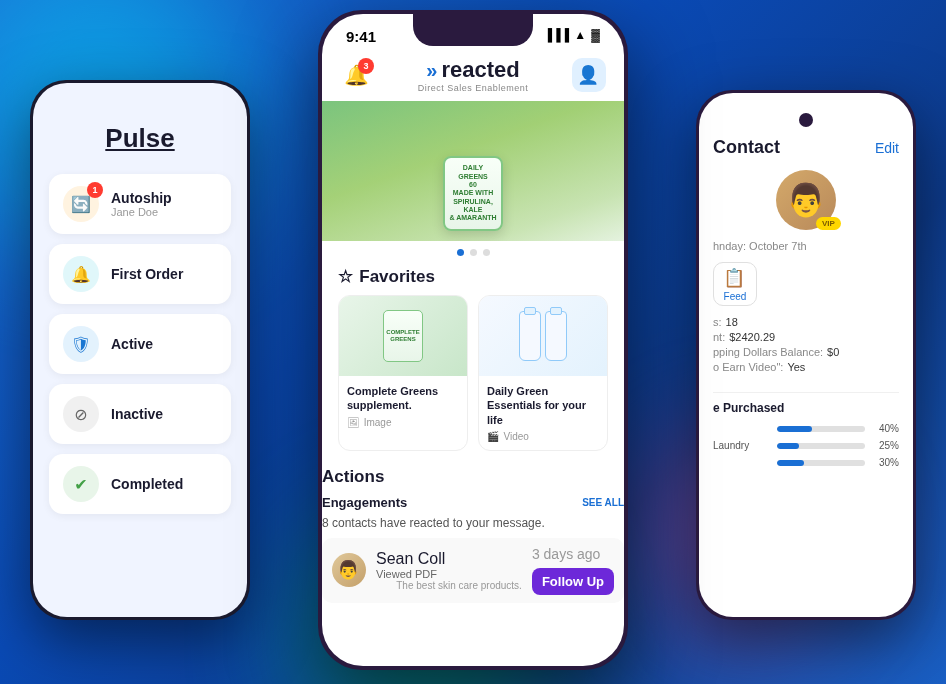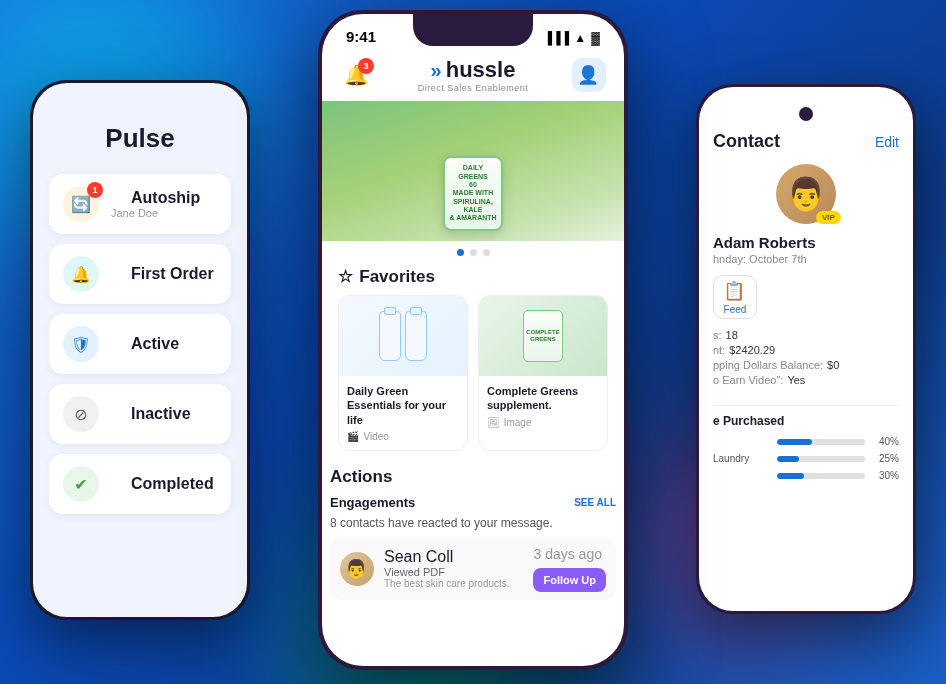--- a/index.html
+++ b/index.html
@@ -34,20 +34,21 @@
       display: flex;
       flex-direction: column;
       padding: 40px 16px 20px;
     }
     .pulse-title {
       font-size: 26px;
       font-weight: 700;
       color: #1a1a2e;
       text-align: center;
       margin-bottom: 20px;
+      text-decoration: underline;
     }
     .pulse-item {
       display: flex;
       align-items: center;
       background: white;
       border-radius: 14px;
       padding: 12px 14px;
       margin-bottom: 10px;
       box-shadow: 0 2px 8px rgba(0,0,0,0.06);
       gap: 12px;
@@ -83,24 +84,23 @@
       display: flex;
       align-items: center;
       justify-content: center;
       font-weight: 700;
     }
     .pulse-item-text {
       display: flex;
       flex-direction: column;
     }
     .pulse-item-title {
-      font-size: 16px;
+      font-size: 14px;
       font-weight: 600;
       color: #1a1a2e;
-      margin-left: 20px;
     }
     .pulse-item-sub {
       font-size: 11px;
       color: #999;
     }
 
     
     .phone-center {
       position: absolute;
       left: 50%;
@@ -119,21 +119,21 @@
       height: 100%;
       background: white;
       border-radius: 41px;
       overflow: hidden;
       display: flex;
       flex-direction: column;
     }
     .phone-status-bar {
       display: flex;
       justify-content: space-between;
-      align-items: flex-end;
+      align-items: flex-start;
       padding: 14px 24px 6px;
       font-size: 13px;
       font-weight: 600;
     }
     .status-time { font-size: 15px; font-weight: 700; }
     .status-icons { display: flex; gap: 5px; align-items: center; font-size: 12px; }
     .notch {
       width: 120px;
       height: 32px;
       background: #2a1a3e;
@@ -344,21 +344,21 @@
       line-height: 1.3;
       margin-bottom: 4px;
     }
     .fav-type {
       display: flex;
       align-items: center;
       gap: 4px;
       font-size: 10px;
       color: #999;
     }
-    .actions-section { padding: 6px 8px; }
+    .actions-section { padding: 6px 0; }
     .actions-title {
       font-size: 17px;
       font-weight: 700;
       color: #1a1a2e;
       margin-bottom: 8px;
     }
     .engagements-header {
       display: flex;
       justify-content: space-between;
       align-items: center;
@@ -395,39 +395,39 @@
       flex-shrink: 0;
       overflow: hidden;
       display: flex;
       align-items: center;
       justify-content: center;
       font-size: 18px;
     }
     .eng-content { flex: 1; }
     .eng-name { font-size: 16px; font-weight: 400; color: #1a1a2e; }
     .eng-action { font-size: 11px; color: #666; }
-    .eng-sub { font-size: 10px; color: #999; }
+    .eng-sub { font-size: 10px; color: #999; text-align: right; }
     .eng-time { font-size: 14px; color: #999; align-self: flex-start; }
     .follow-up-btn {
-      background: #8b5cf6;
+      background: #6d28d9;
       color: white;
-      font-size: 11px;
+      font-size: 13px;
       font-weight: 600;
       padding: 6px 10px;
       border-radius: 8px;
       border: none;
       white-space: nowrap;
       align-self: center;
     }
 
     
     .phone-right {
       position: absolute;
       right: 30px;
-      top: 84px;
+      top: 90px;
       width: 220px;
       height: 530px;
       background: #2a1a3e;
       border-radius: 36px;
       padding: 3px;
       box-shadow: 0 20px 60px rgba(0,0,0,0.5);
       z-index: 1;
     }
     .phone-right-inner {
       width: 100%;
@@ -643,21 +643,21 @@
     </div>
 
     <div class="app-header">
       <div class="header-bell">
         <span>🔔</span>
         <span class="header-badge">3</span>
       </div>
       <div class="header-logo">
         <div class="logo-brand">
           <span class="logo-arrow">»</span>
-          <span>hussle</span>
+          <span>reacted</span>
         </div>
         <span class="logo-sub">Direct Sales Enablement</span>
       </div>
       <div class="header-avatar">
         <span>👤</span>
       </div>
     </div>
 
     <div class="hero-banner">
       <div class="hero-bg-greens"></div>
@@ -678,52 +678,52 @@
       <div class="dot"></div>
       <div class="dot"></div>
     </div>
 
     <div class="section-title">
       <span>☆</span>
       <span>Favorites</span>
     </div>
 
     <div class="favorites-scroll">
+
+      <div class="fav-card">
+        <div class="fav-img fav-img-green">
+          <div class="mini-can">
+            <span style="font-size:6px;font-weight:800;color:#2e7d32;">COMPLETE</span>
+            <span style="font-size:6px;font-weight:800;color:#2e7d32;">GREENS</span>
+          </div>
+        </div>
+        <div class="fav-info">
+          <div class="fav-name">Complete Greens supplement.</div>
+          <div class="fav-type">
+            <span>🖼</span>
+            <span>Image</span>
+          </div>
+        </div>
+      </div>
 
       <div class="fav-card">
         <div class="fav-img fav-img-white">
           <div class="mini-bottles">
             <div class="mini-bottle"></div>
             <div class="mini-bottle"></div>
           </div>
         </div>
         <div class="fav-info">
           <div class="fav-name">Daily Green Essentials for your life</div>
           <div class="fav-type">
             <span>🎬</span>
             <span>Video</span>
           </div>
         </div>
       </div>
-
-      <div class="fav-card">
-        <div class="fav-img fav-img-green">
-          <div class="mini-can">
-            <span style="font-size:6px;font-weight:800;color:#2e7d32;">COMPLETE</span>
-            <span style="font-size:6px;font-weight:800;color:#2e7d32;">GREENS</span>
-          </div>
-        </div>
-        <div class="fav-info">
-          <div class="fav-name">Complete Greens supplement.</div>
-          <div class="fav-type">
-            <span>🖼</span>
-            <span>Image</span>
-          </div>
-        </div>
-      </div>
     </div>
 
     <div class="actions-section">
       <div class="actions-title">Actions</div>
       <div class="engagements-header">
         <span class="engagements-label">Engagements</span>
         <span class="see-all">SEE ALL</span>
       </div>
       <div class="engagement-msg">8 contacts have reacted to your message.</div>
 
@@ -755,21 +755,20 @@
       <span class="edit-btn">Edit</span>
     </div>
 
     <div class="contact-avatar-wrap">
       <div class="contact-avatar">
         <span>👨</span>
       </div>
       <span class="vip-badge">VIP</span>
     </div>
 
-    <div class="contact-name">Adam Roberts</div>
     <div class="contact-date">hnday: October 7th</div>
 
     <div class="feed-btn">
       <span class="feed-icon">📋</span>
       <span>Feed</span>
     </div>
 
     <div class="contact-stats">
       <div class="stat-row">
         <span class="stat-label">s:</span>

